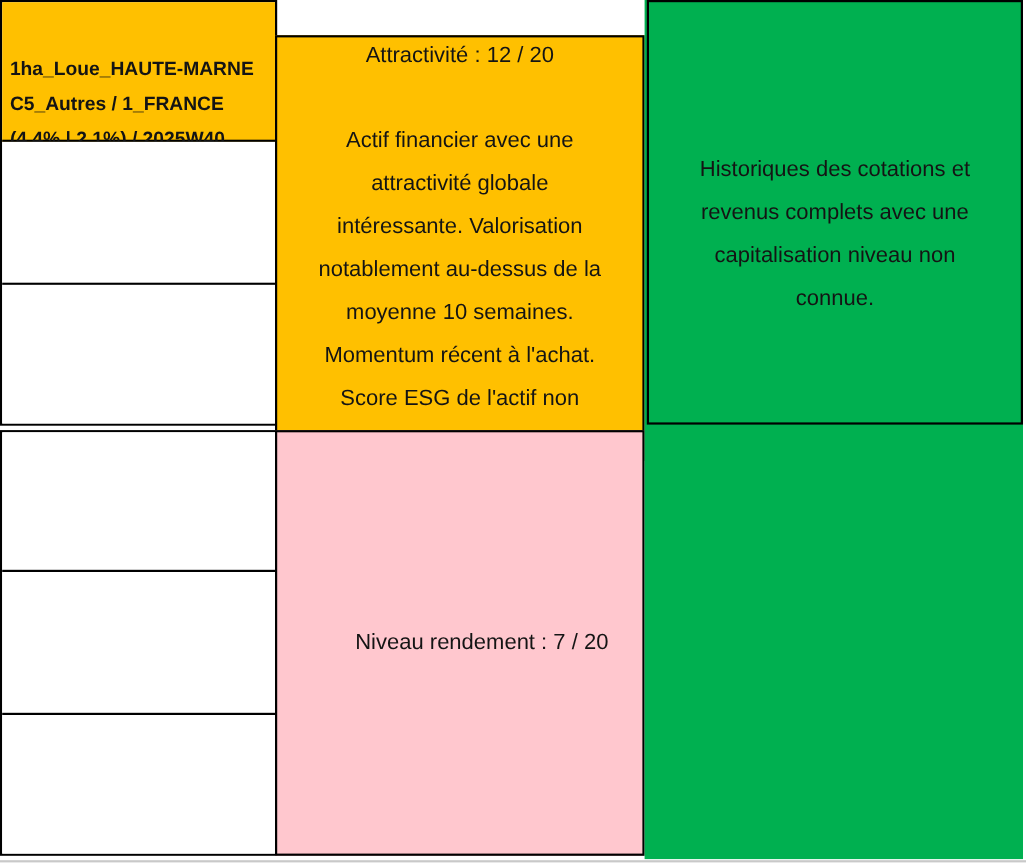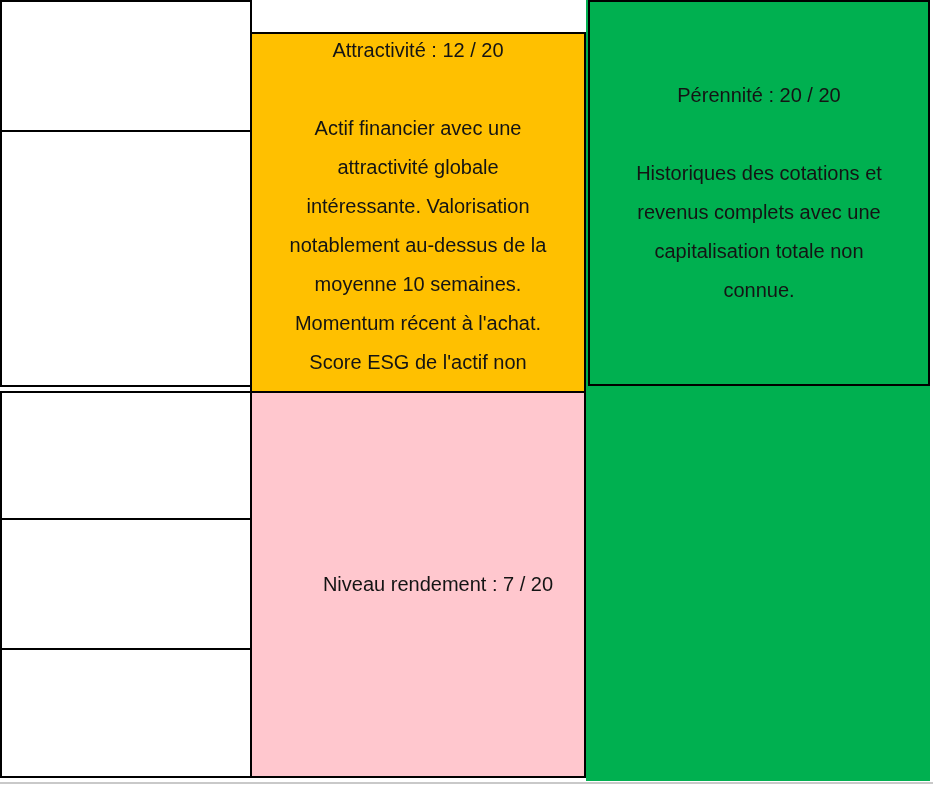--- a/index.html
+++ b/index.html
@@ -73,20 +73,25 @@
     width: 933px; height: 2px;
     background: #c9c9c9;
   }
 </style>
 </head>
 <body>
 
 <div class="canvas">
 
   <div class="lgroup top">
+    <div class="lcell r1 header" style="background: rgb(255, 192, 0);">
+      <div>1ha_Loue_HAUTE-MARNE
+C5_Autres / 1_FRANCE
+(4,4% | 2,1%) / 2025W40</div>
+    </div>
     <div class="lcell r2"></div>
     <div class="lcell rlast"></div>
   </div>
 
   <div class="lgroup bottom">
     <div class="lcell r1"></div>
     <div class="lcell r2"></div>
     <div class="lcell rlast"></div>
   </div>
 
@@ -102,23 +107,22 @@
 disponible.</div>
   </div>
 
   <div class="cell mid-bottom" style="background: rgb(255, 199, 206); padding-left: 40px;">
     <div class="cell-title">Niveau rendement : 7 / 20</div>
   </div>
 
   <div class="green-underlay" style="background: rgb(0, 176, 80);"></div>
 
   <div class="cell right-top" style="background: rgb(0, 176, 80);">
-    <div class="cell-title">Pérennité : 20 / 20</div>
     <div class="cell-body">Historiques des cotations et
 revenus complets avec une
-capitalisation totale non
+capitalisation niveau non
 connue.</div>
   </div>
 
 
   <div class="bottom-gridline"></div>
 
 </div>
 
 </body></html>

